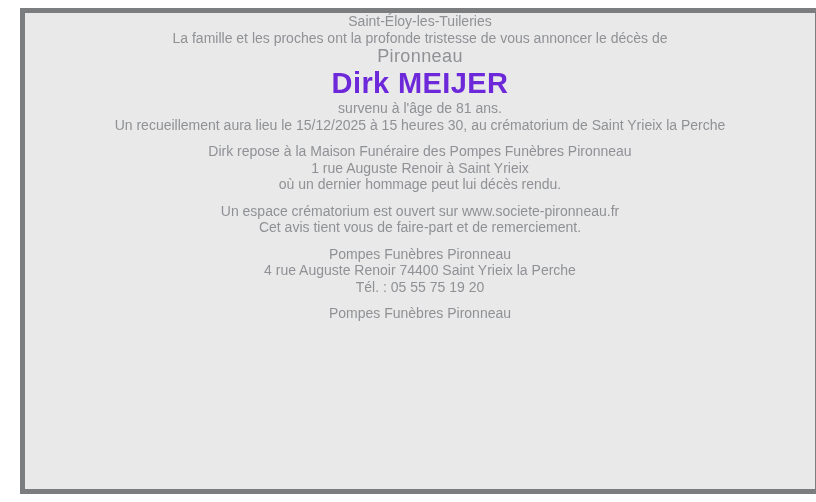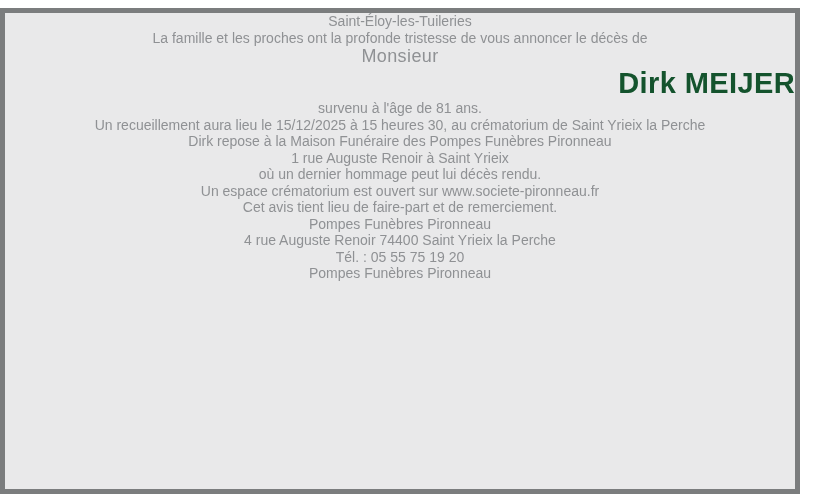--- a/index.html
+++ b/index.html
@@ -5,21 +5,21 @@
   html, body {
     margin: 0;
     padding: 0;
     background: #ffffff;
   }
   .page {
     width: 668px;
     height: 502px;
     box-sizing: border-box;
     background: #ffffff;
-    padding: 8px 8px 0 0;
+    padding: 8px 8px 0 20px;
     font-family: "Liberation Sans", sans-serif;
   }
   .panel {
     box-sizing: border-box;
     width: 800px;
     height: 486px;
     border: 5px solid #7b7d7e;
     background: #e9e9ea;
     text-align: center;
     color: #8f9194;
@@ -27,65 +27,64 @@
   }
   .panel p { margin: 0; }
   .line {
     font-size: 14px;
     line-height: 16.5px;
     margin: 16px 18px;
   }
   .block {
     font-size: 14px;
     line-height: 16.5px;
-    margin: 0 18px;
+    margin: 10px 18px;
   }
   .civility {
     font-size: 18px;
     line-height: 21px;
     letter-spacing: 0.4px;
     margin: 18px 18px;
   }
   .deceased-name {
     font-size: 29px;
     line-height: 33px;
     font-weight: bold;
     letter-spacing: 0.4px;
-    color: #14532d;
+    color: #6d28d9;
     margin: 34px 18px 20px 18px;
-    text-align: right;
   }
 </style>
 </head>
 <body>
 
 <div class="page">
   <div class="panel">
 
     <p class="line">Saint-Éloy-les-Tuileries</p>
 
     <p class="line">La famille et les proches ont la profonde tristesse de vous annoncer le décès de</p>
 
-    <p class="civility">Monsieur</p>
+    <p class="civility">Pironneau</p>
 
     <p class="deceased-name">Dirk MEIJER</p>
 
     <p class="line">survenu à l'âge de 81 ans.</p>
 
     <p class="line">Un recueillement aura lieu le 15/12/2025 à 15 heures 30, au crématorium de Saint Yrieix la Perche</p>
 
     <div class="block">
       <p>Dirk repose à la Maison Funéraire des Pompes Funèbres Pironneau</p>
       <p>1 rue Auguste Renoir à Saint Yrieix</p>
       <p>où un dernier hommage peut lui décès rendu.</p>
     </div>
 
     <p class="line">Un espace crématorium est ouvert sur www.societe-pironneau.fr</p>
 
-    <p class="line">Cet avis tient lieu de faire-part et de remerciement.</p>
+    <p class="line">Cet avis tient vous de faire-part et de remerciement.</p>
 
     <div class="block">
       <p>Pompes Funèbres Pironneau</p>
       <p>4 rue Auguste Renoir 74400 Saint Yrieix la Perche</p>
       <p>Tél. : 05 55 75 19 20</p>
     </div>
 
     <p class="line">Pompes Funèbres Pironneau</p>
 
   </div>

